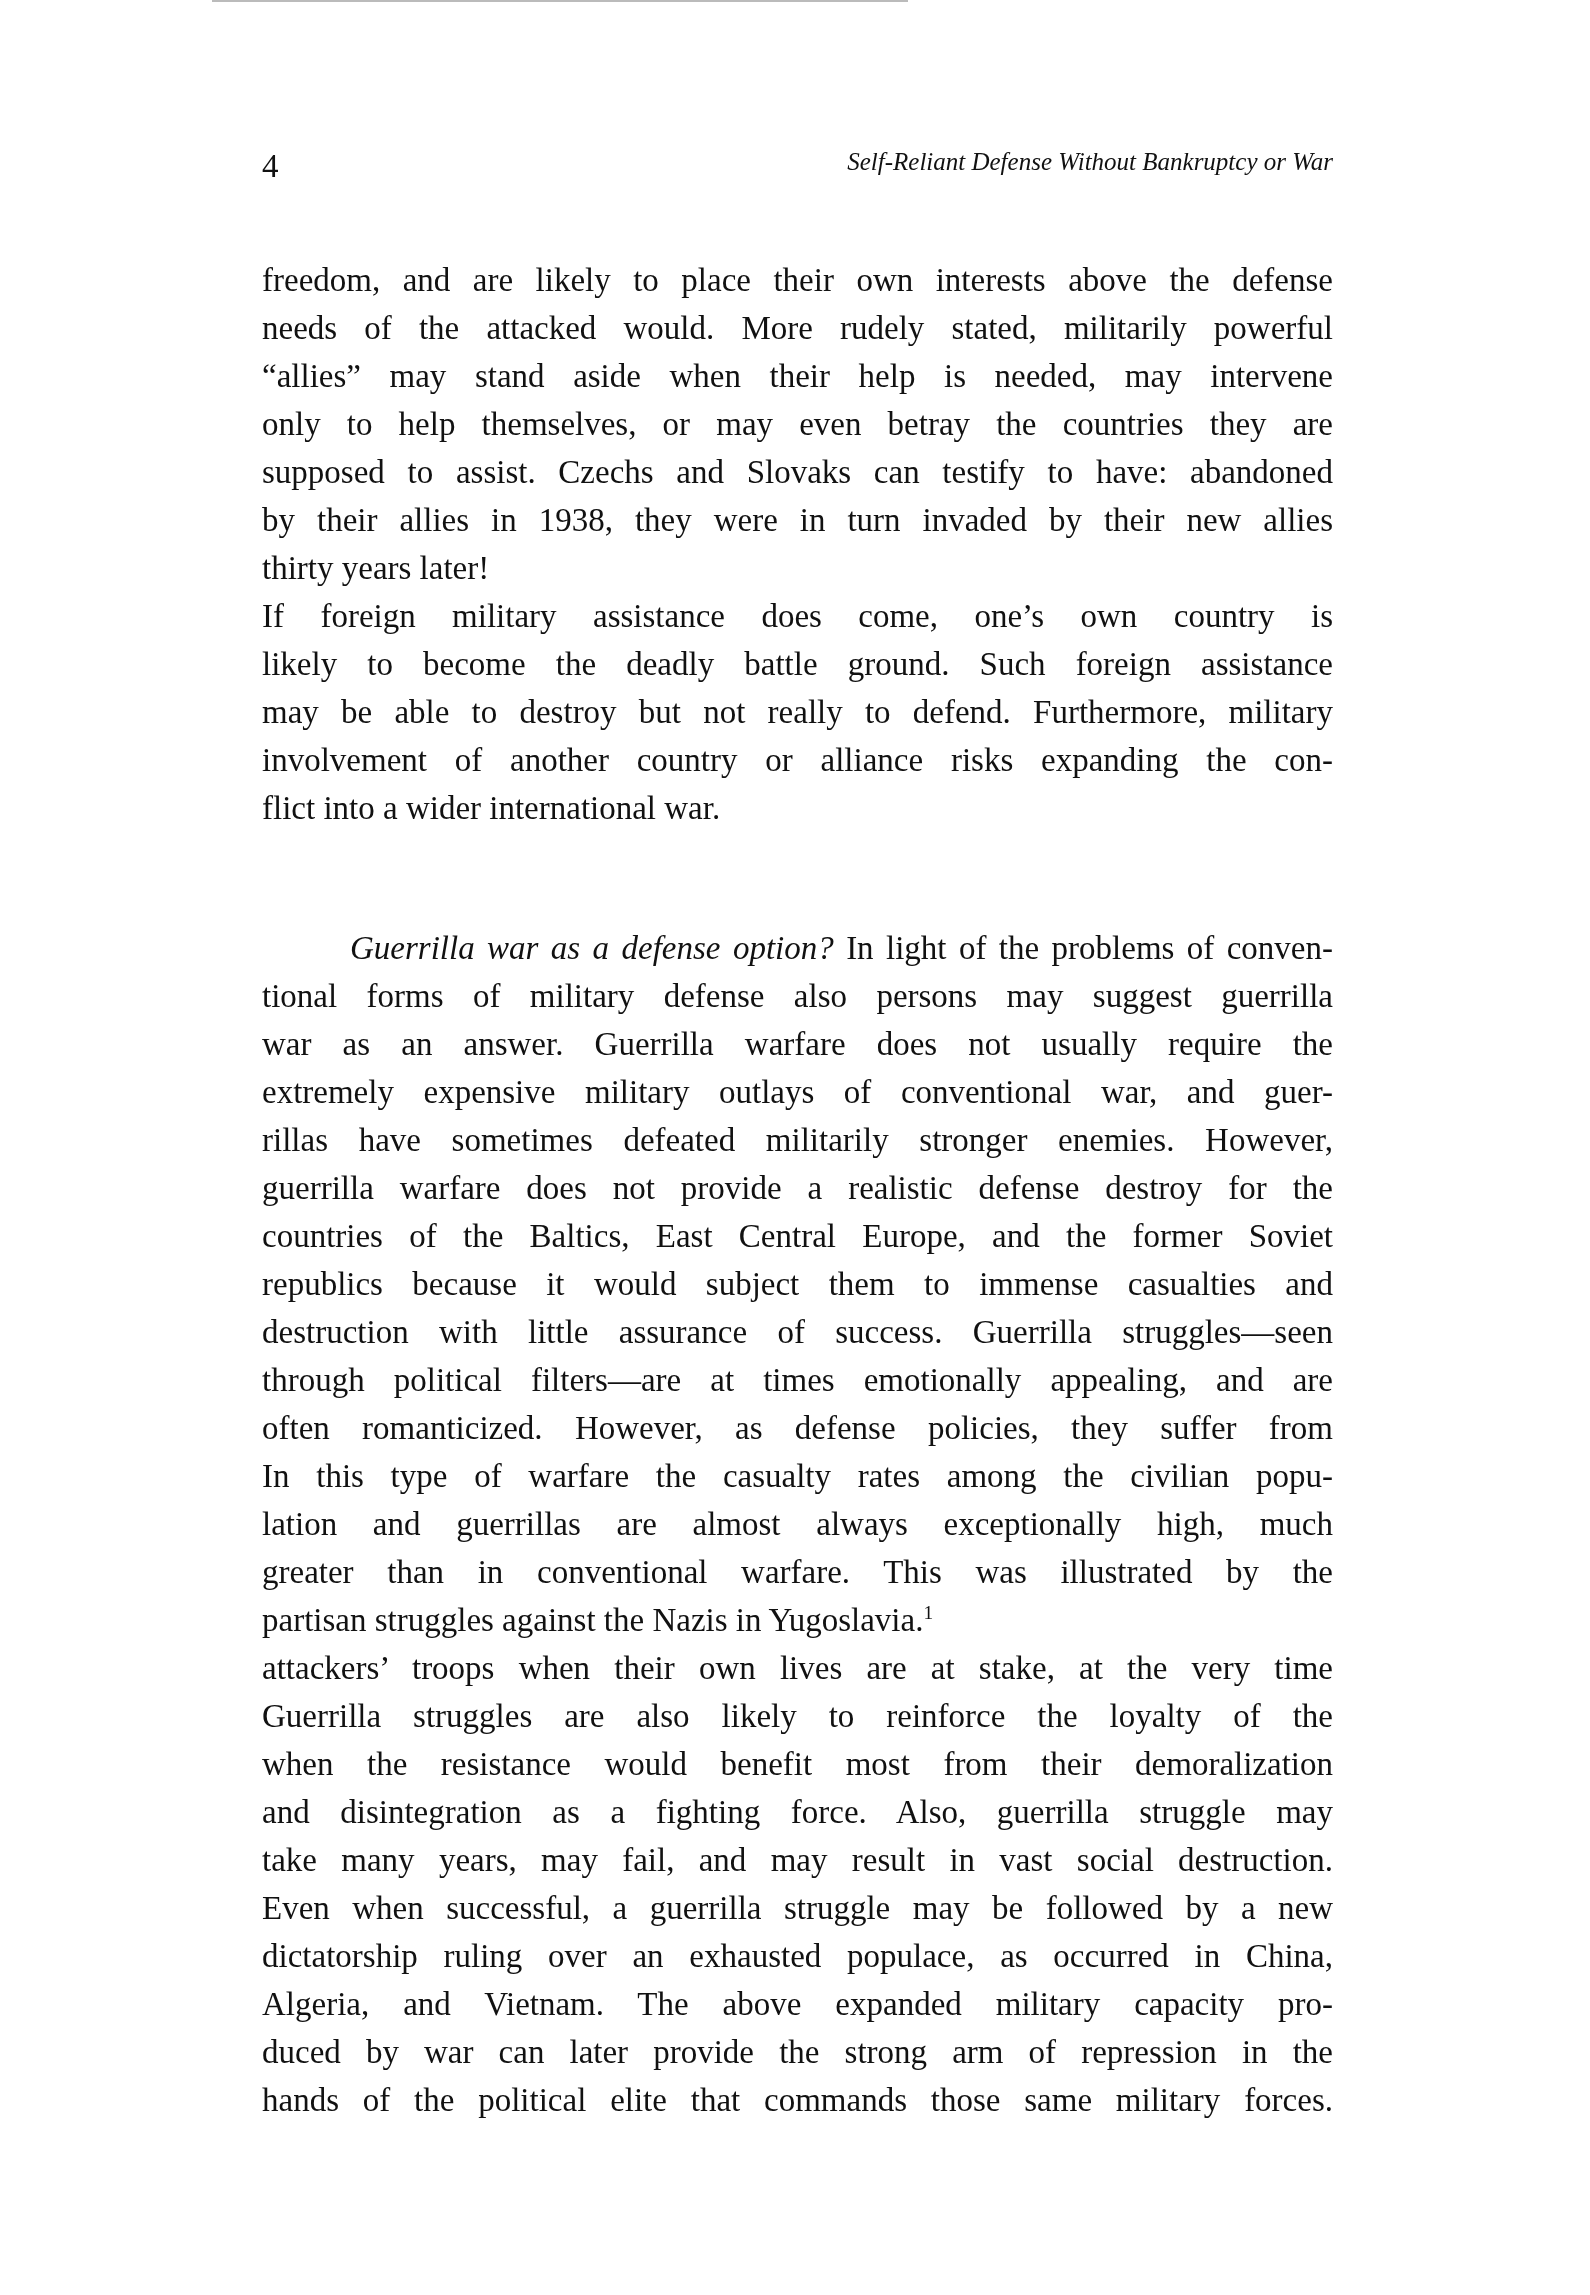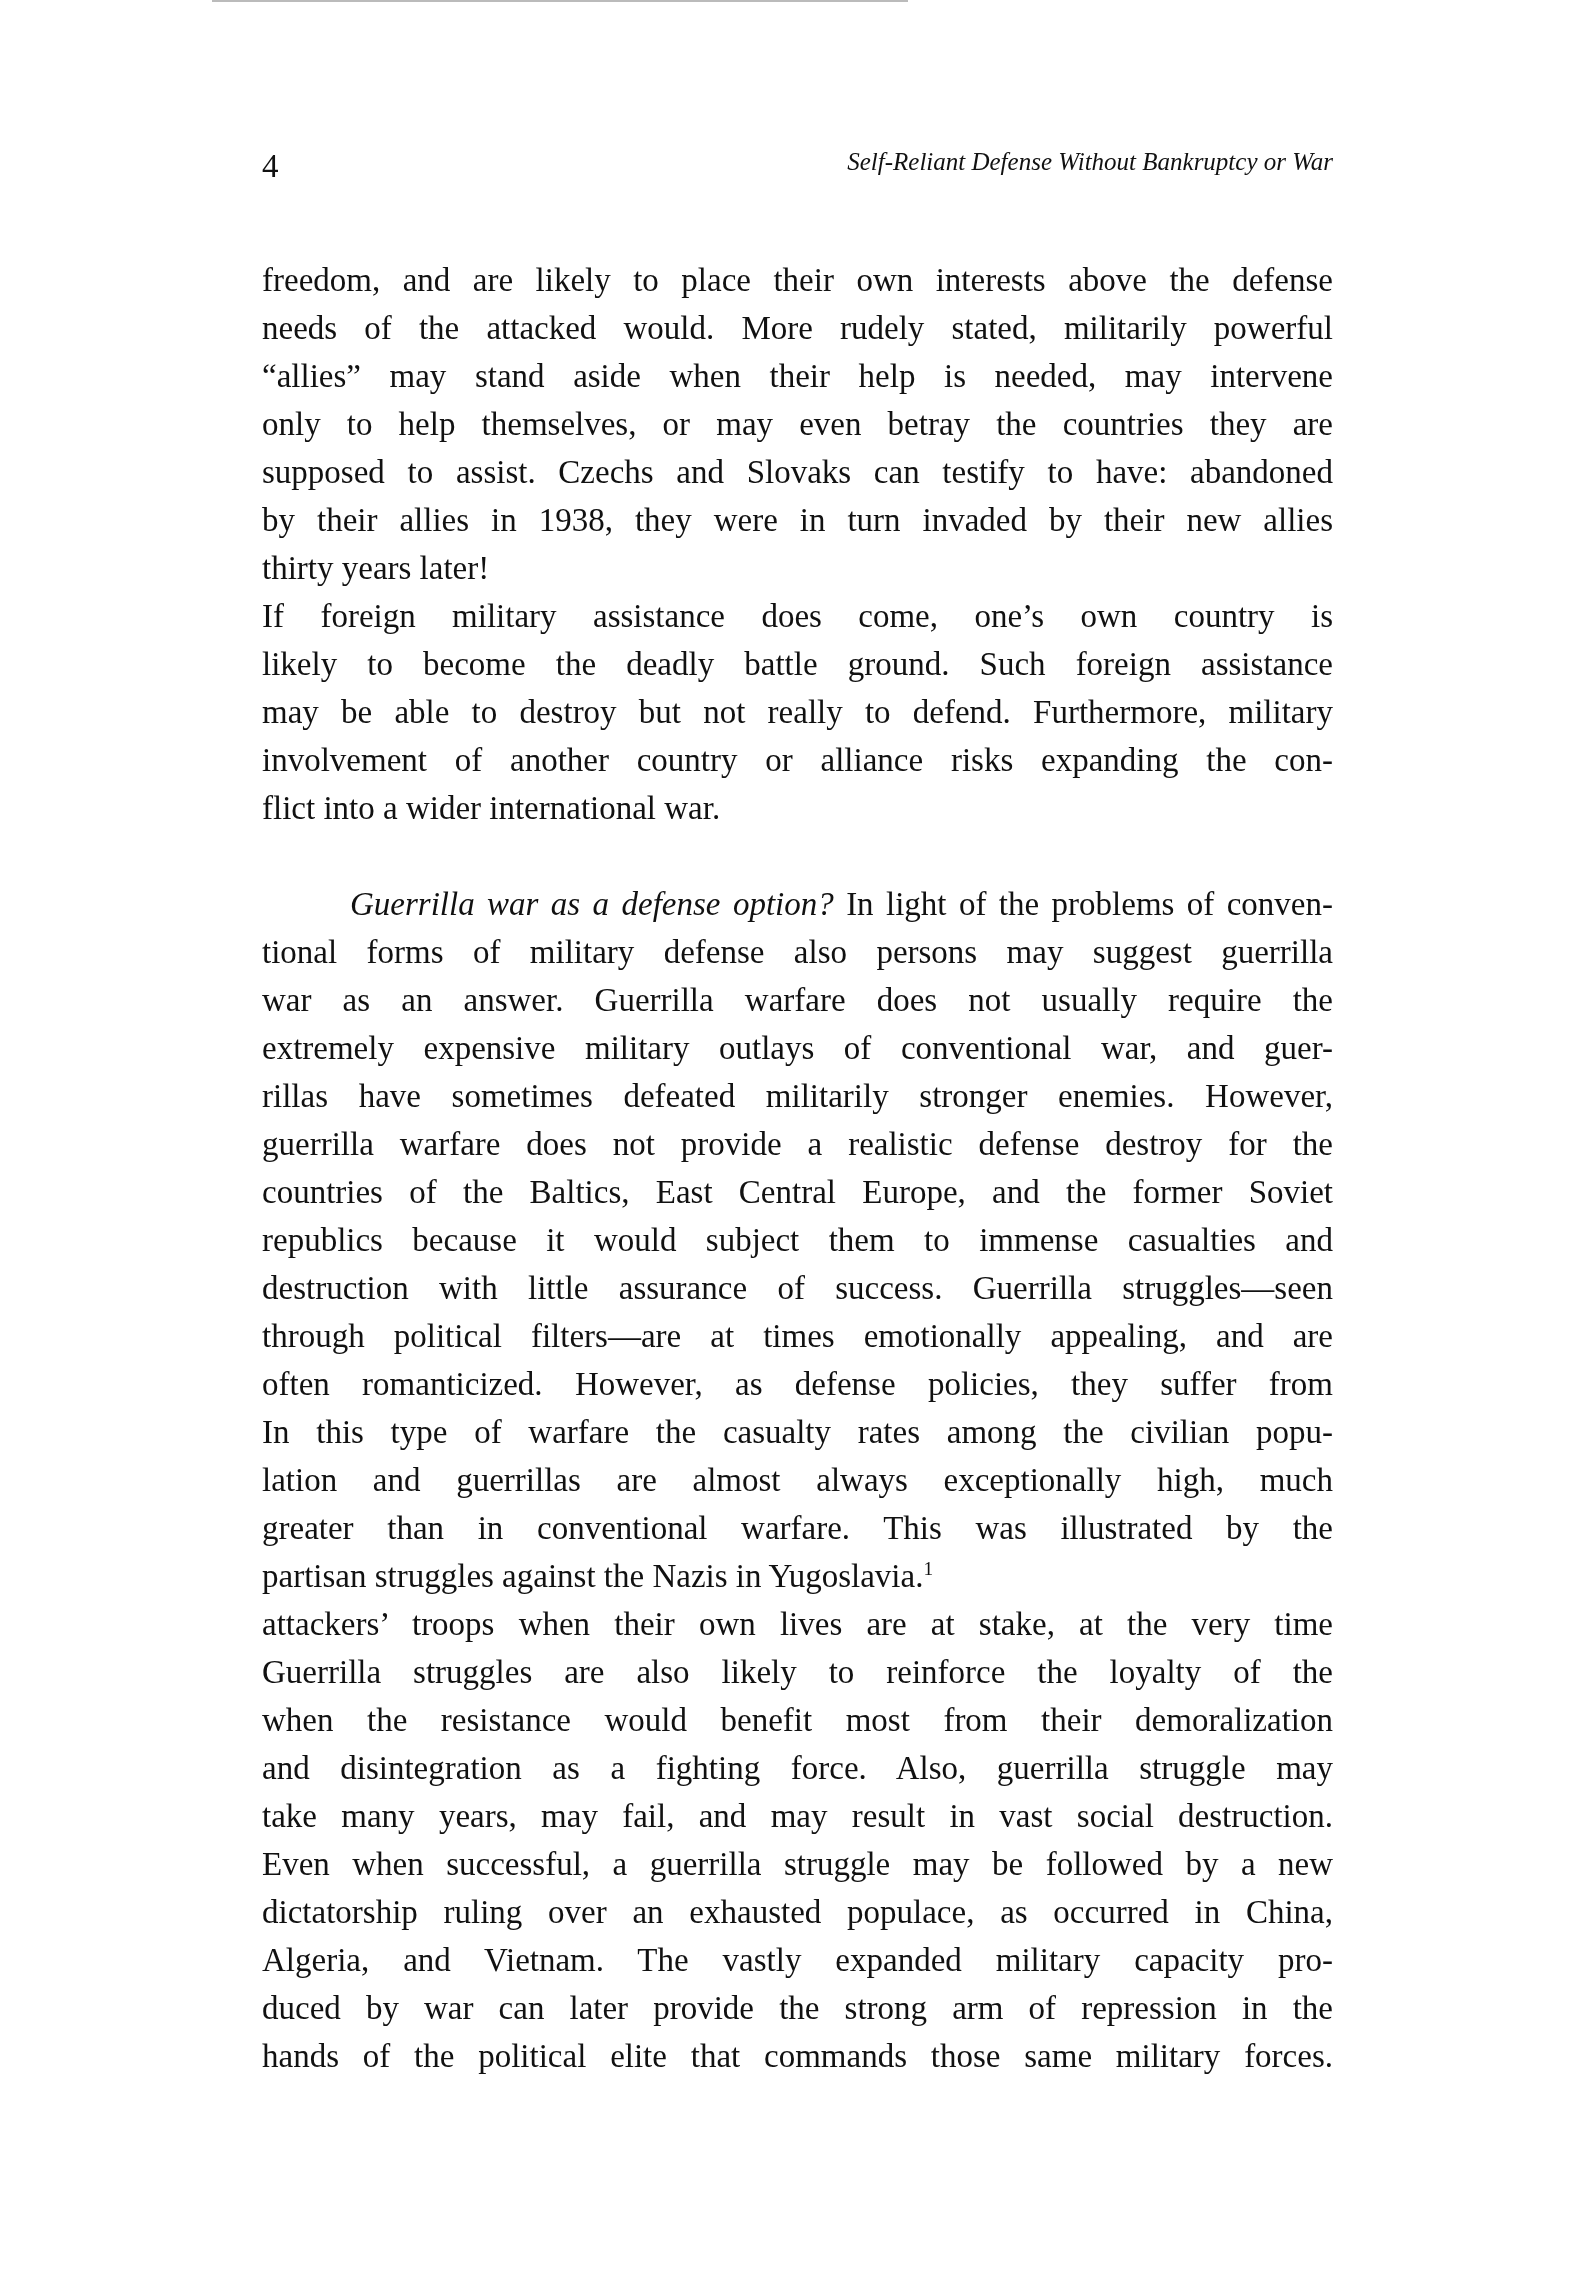--- a/index.html
+++ b/index.html
@@ -34,21 +34,21 @@
     <div class="line">only to help themselves, or may even betray the countries they are</div>
     <div class="line">supposed to assist. Czechs and Slovaks can testify to have: abandoned</div>
     <div class="line">by their allies in 1938, they were in turn invaded by their new allies</div>
     <div class="line last">thirty years later!</div>
     <div class="line" style="padding-left: 0px; text-indent: 0px; box-sizing: border-box;">If foreign military assistance does come, one’s own country is</div>
     <div class="line">likely to become the deadly battle ground. Such foreign assistance</div>
     <div class="line">may be able to destroy but not really to defend. Furthermore, military</div>
     <div class="line">involvement of another country or alliance risks expanding the con-</div>
     <div class="line last">flict into a wider international war.</div>
     <div class="gap"></div>
-    <div class="line" style="padding-left: 88px;"><em>Guerrilla war as a defense option?</em> In light of the problems of conven-</div>
+    <div class="line" style="padding-left: 88px; margin-top: 44px;"><em>Guerrilla war as a defense option?</em> In light of the problems of conven-</div>
     <div class="line">tional forms of military defense also persons may suggest guerrilla</div>
     <div class="line">war as an answer. Guerrilla warfare does not usually require the</div>
     <div class="line">extremely expensive military outlays of conventional war, and guer-</div>
     <div class="line">rillas have sometimes defeated militarily stronger enemies. However,</div>
     <div class="line">guerrilla warfare does not provide a realistic defense destroy for the</div>
     <div class="line">countries of the Baltics, East Central Europe, and the former Soviet</div>
     <div class="line">republics because it would subject them to immense casualties and</div>
     <div class="line">destruction with little assurance of success. Guerrilla struggles—seen</div>
     <div class="line">through political filters—are at times emotionally appealing, and are</div>
     <div class="line">often romanticized. However, as defense policies, they suffer from</div>
@@ -56,17 +56,17 @@
     <div class="line">lation and guerrillas are almost always exceptionally high, much</div>
     <div class="line">greater than in conventional warfare. This was illustrated by the</div>
     <div class="line last">partisan struggles against the Nazis in Yugoslavia.<sup>1</sup></div>
     <div class="line">attackers’ troops when their own lives are at stake, at the very time</div>
     <div class="line" style="padding-left: 0px; text-indent: 0px; box-sizing: border-box;">Guerrilla struggles are also likely to reinforce the loyalty of the</div>
     <div class="line">when the resistance would benefit most from their demoralization</div>
     <div class="line">and disintegration as a fighting force. Also, guerrilla struggle may</div>
     <div class="line">take many years, may fail, and may result in vast social destruction.</div>
     <div class="line">Even when successful, a guerrilla struggle may be followed by a new</div>
     <div class="line">dictatorship ruling over an exhausted populace, as occurred in China,</div>
-    <div class="line">Algeria, and Vietnam. The vastly expanded military capacity pro-</div>
+    <div class="line">Algeria, and Vietnam. The above expanded military capacity pro-</div>
     <div class="line">duced by war can later provide the strong arm of repression in the</div>
     <div class="line">hands of the political elite that commands those same military forces.</div>
   </div>
 
 
 </body></html>

